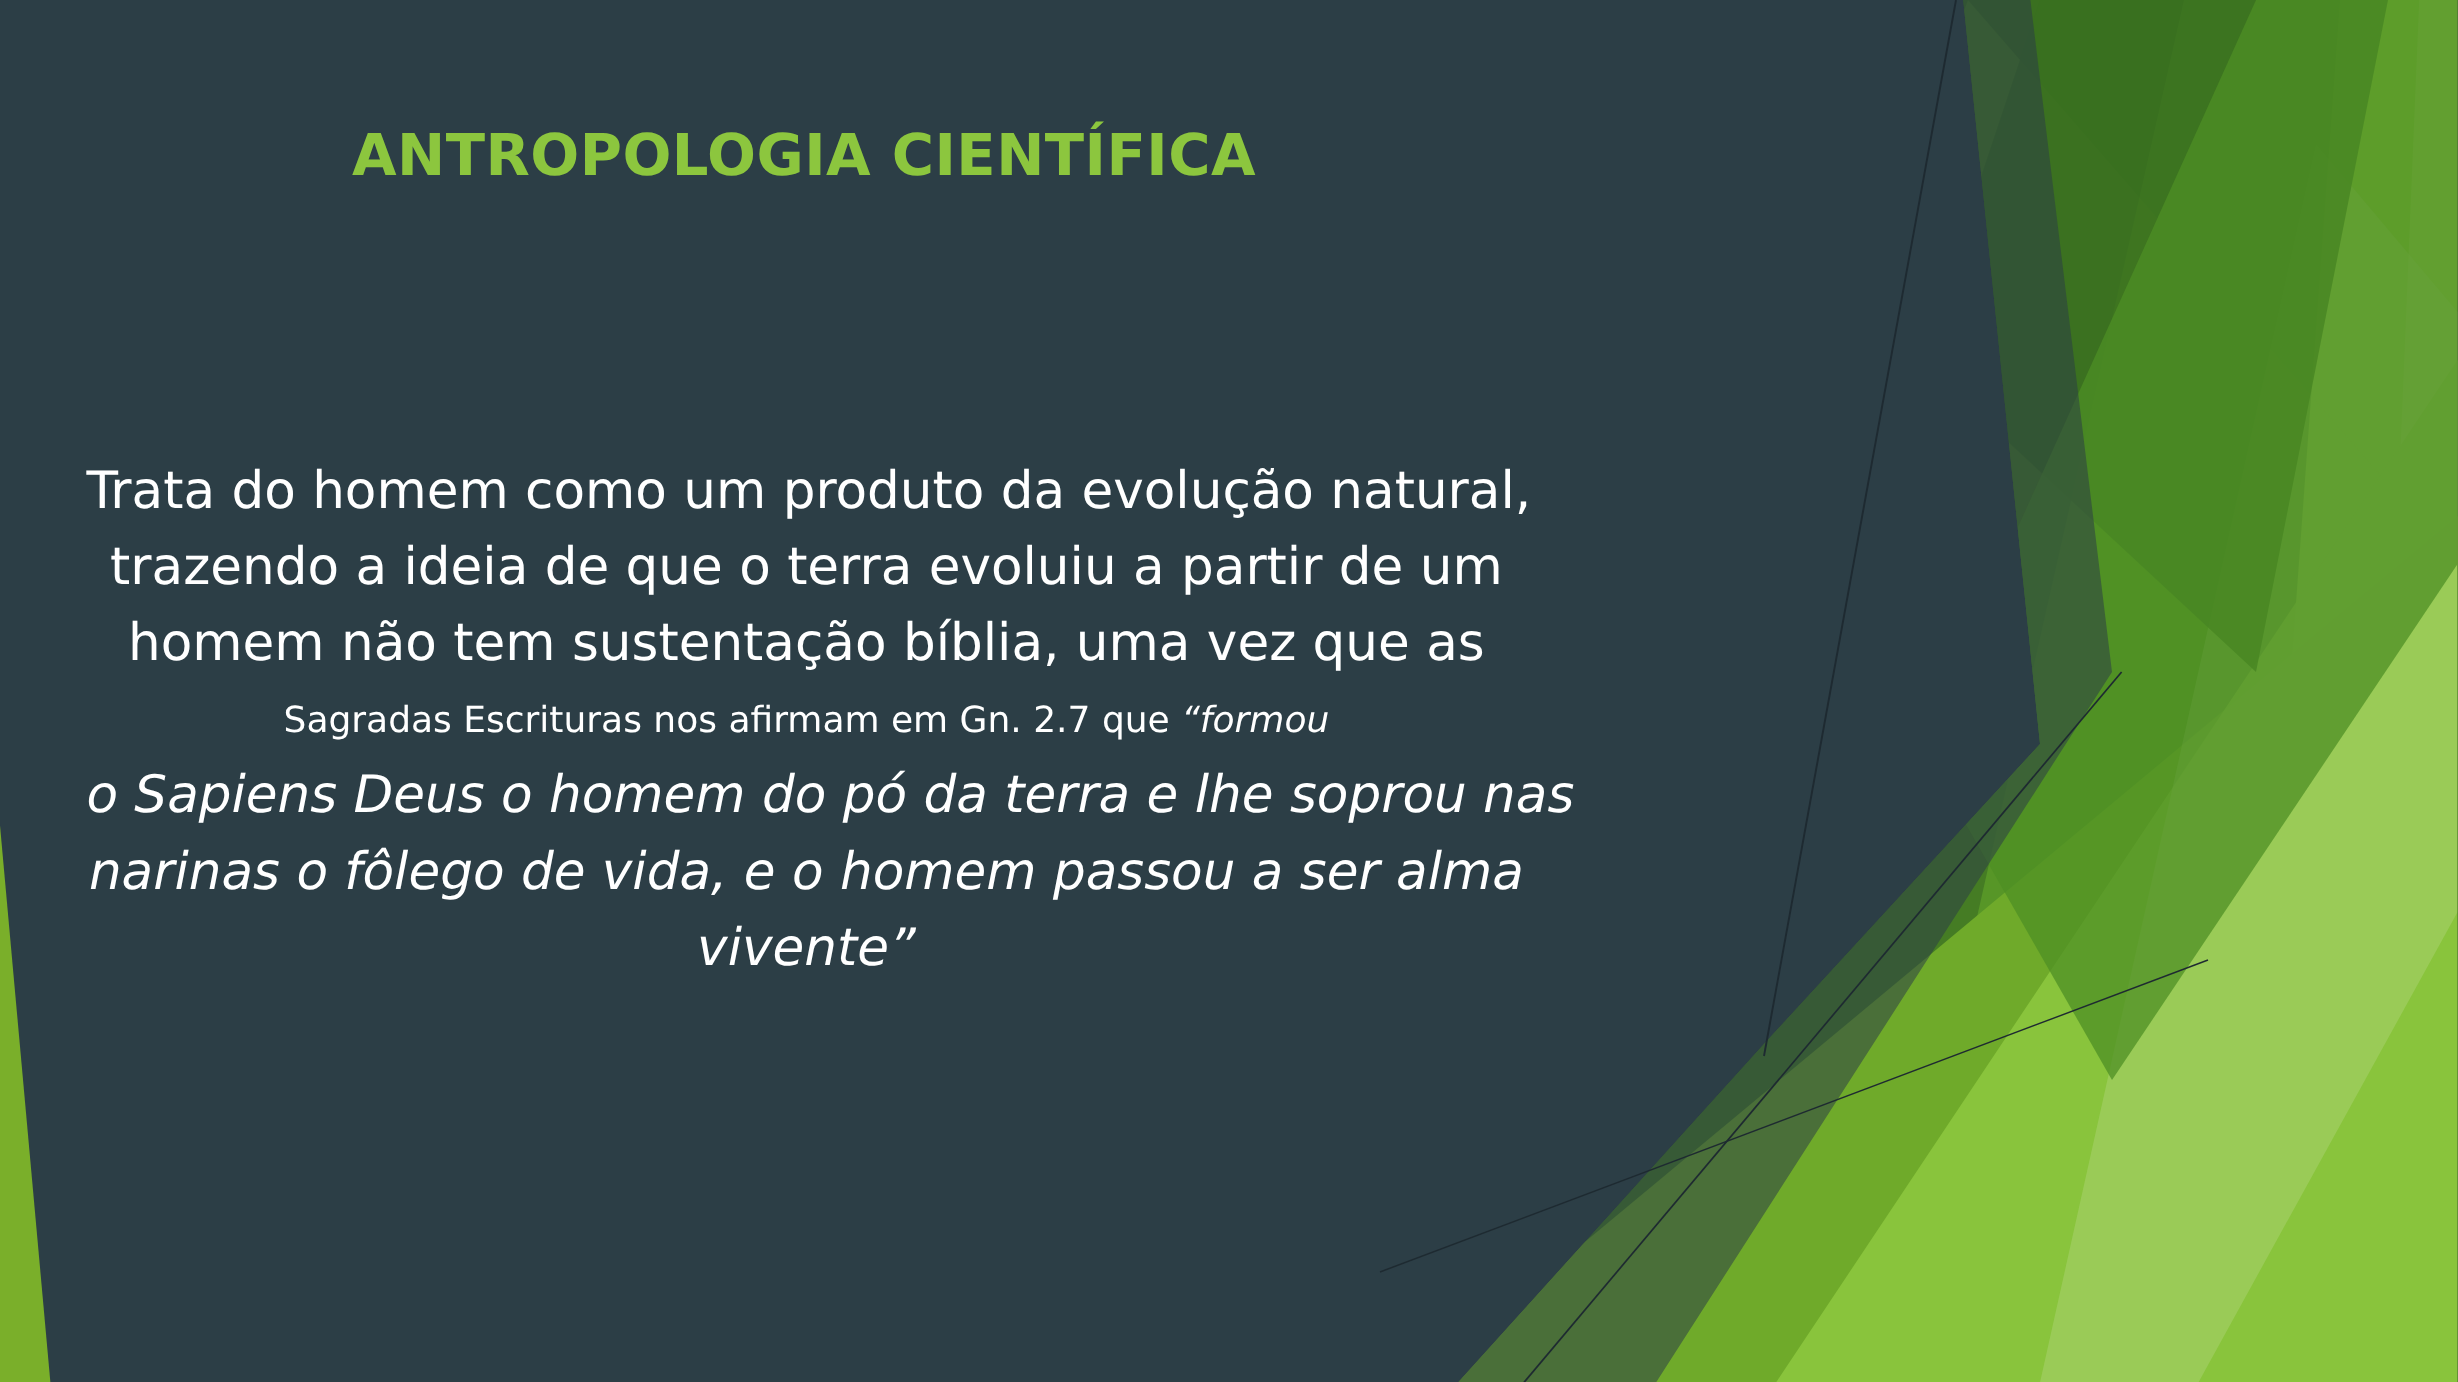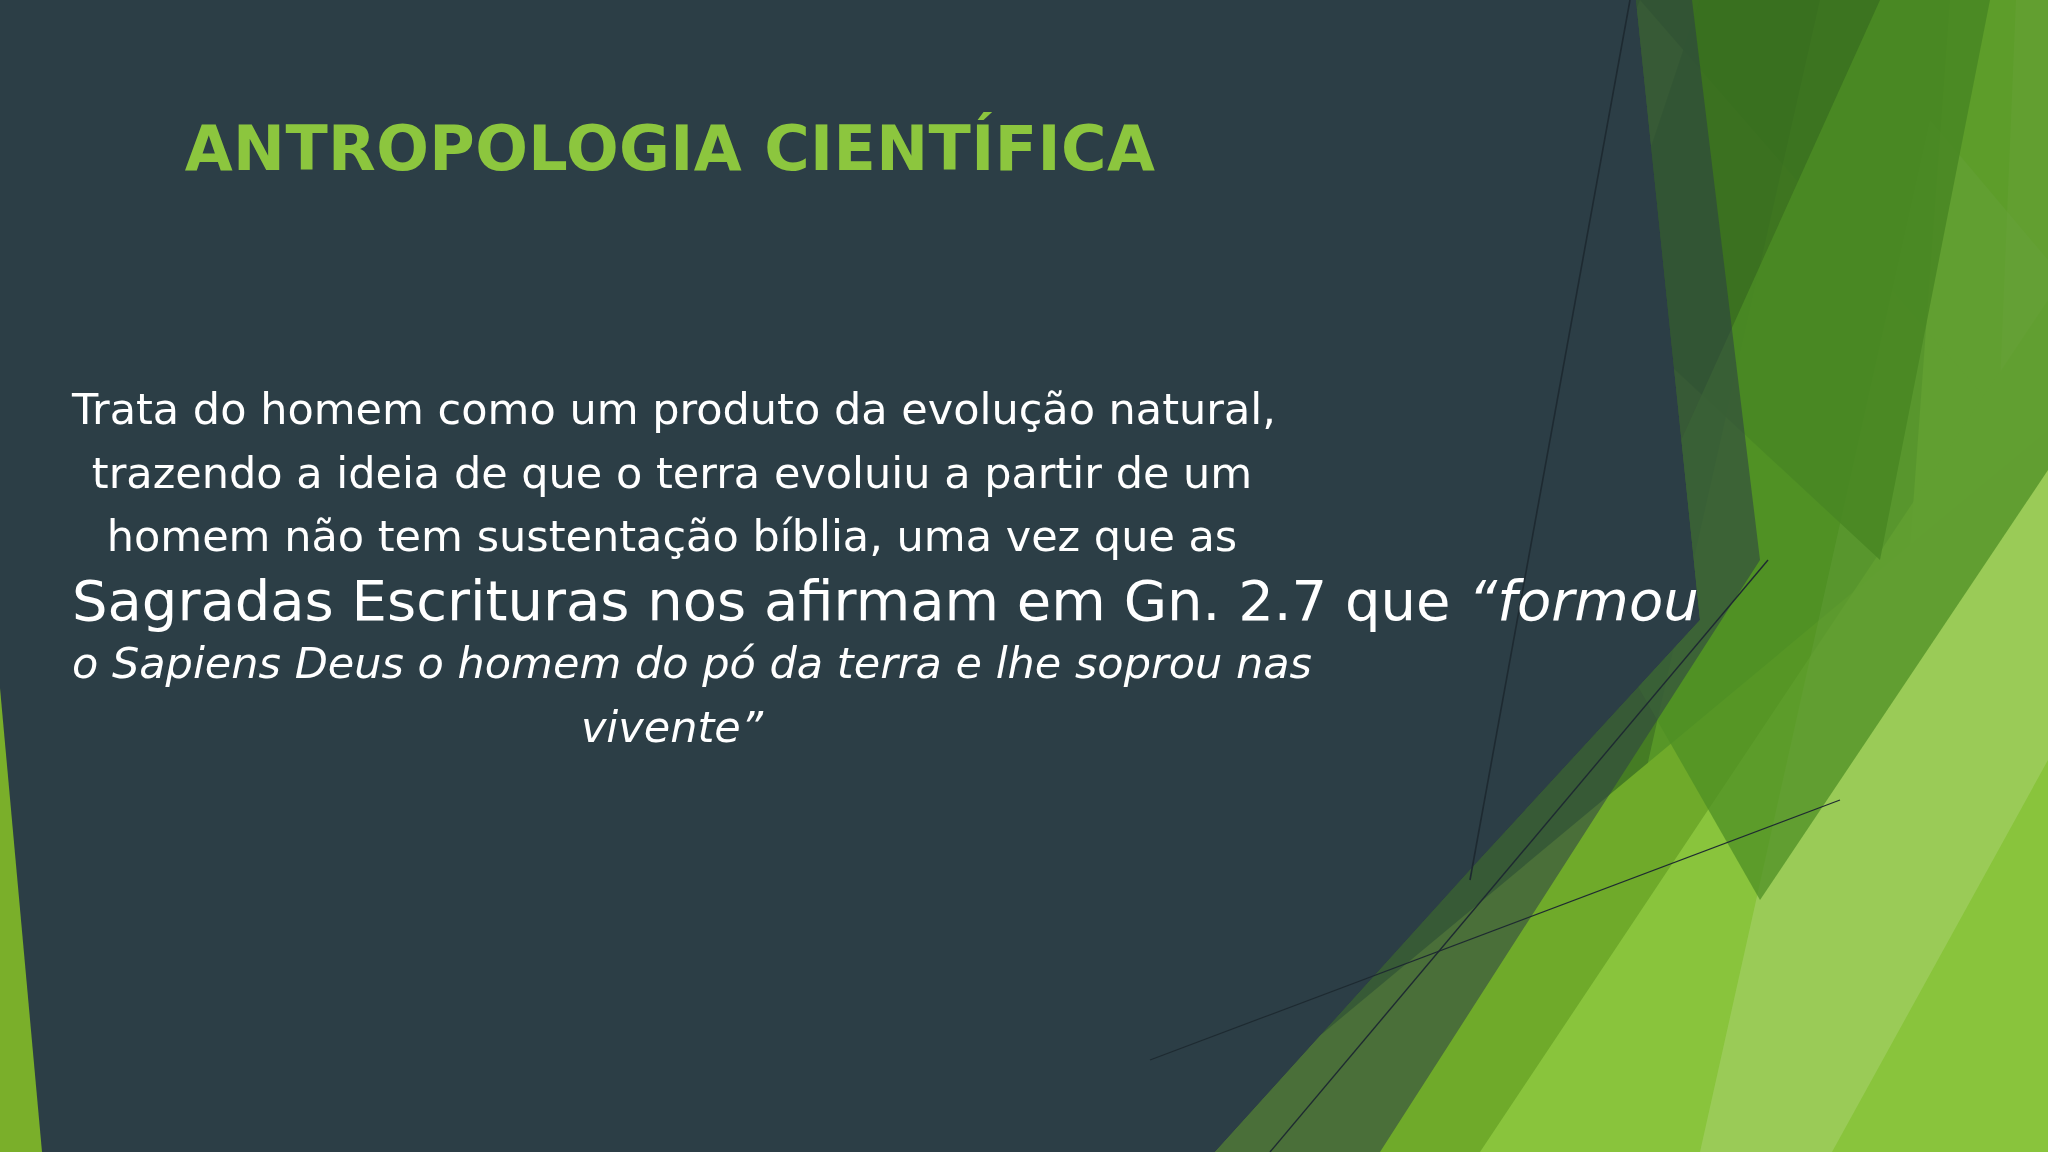--- a/index.html
+++ b/index.html
@@ -29,23 +29,23 @@
   
   #title-block {
     position: absolute;
     left: 0;
     top: 104px;
     width: 1340px;
     text-align: center;
     z-index: 5;
   }
   #slide-title {
-    margin: 11px;
+    margin: 0;
     font-family: "DejaVu Sans", sans-serif;
-    font-size: 62px;
+    font-size: 48px;
     font-weight: bold;
     letter-spacing: 0.4px;
     line-height: 1.1;
     color: #8CC63E;
     white-space: nowrap;
   }
 
   
   #body-block {
     position: absolute;
@@ -61,21 +61,21 @@
     line-height: 63.5px;
     color: #FFFFFF;
     white-space: nowrap;
     font-weight: normal;
   }
   .body-line.quote {
     font-style: italic;
   }
   .mixed-line {
     font-family: "DejaVu Sans", sans-serif;
-    font-size: 56px;
+    font-size: 30px;
     line-height: 63.5px;
     color: #FFFFFF;
     white-space: nowrap;
   }
   .mixed-line .plain { font-style: normal; }
   .mixed-line .ital  { font-style: italic; }
 </style>
 </head>
 <body>
 
@@ -121,16 +121,17 @@
   <div id="title-block">
     <h1 id="slide-title">ANTROPOLOGIA CIENTÍFICA</h1>
   </div>
 
   <div id="body-block">
     <div class="body-line">Trata do homem como um produto da evolução natural,</div>
     <div class="body-line">trazendo a ideia de que o terra evoluiu a partir de um</div>
     <div class="body-line">homem não tem sustentação bíblia, uma vez que as</div>
     <div class="mixed-line"><span class="plain">Sagradas Escrituras nos afirmam em Gn. 2.7 que </span><span class="ital">“formou</span></div>
     <div class="body-line quote">o Sapiens Deus o homem do pó da terra e lhe soprou nas</div>
+    <div class="body-line quote">narinas o fôlego de vida, e o homem passou a ser alma</div>
     <div class="body-line quote">vivente”</div>
   </div>
 
 </div>
 
 </body></html>

